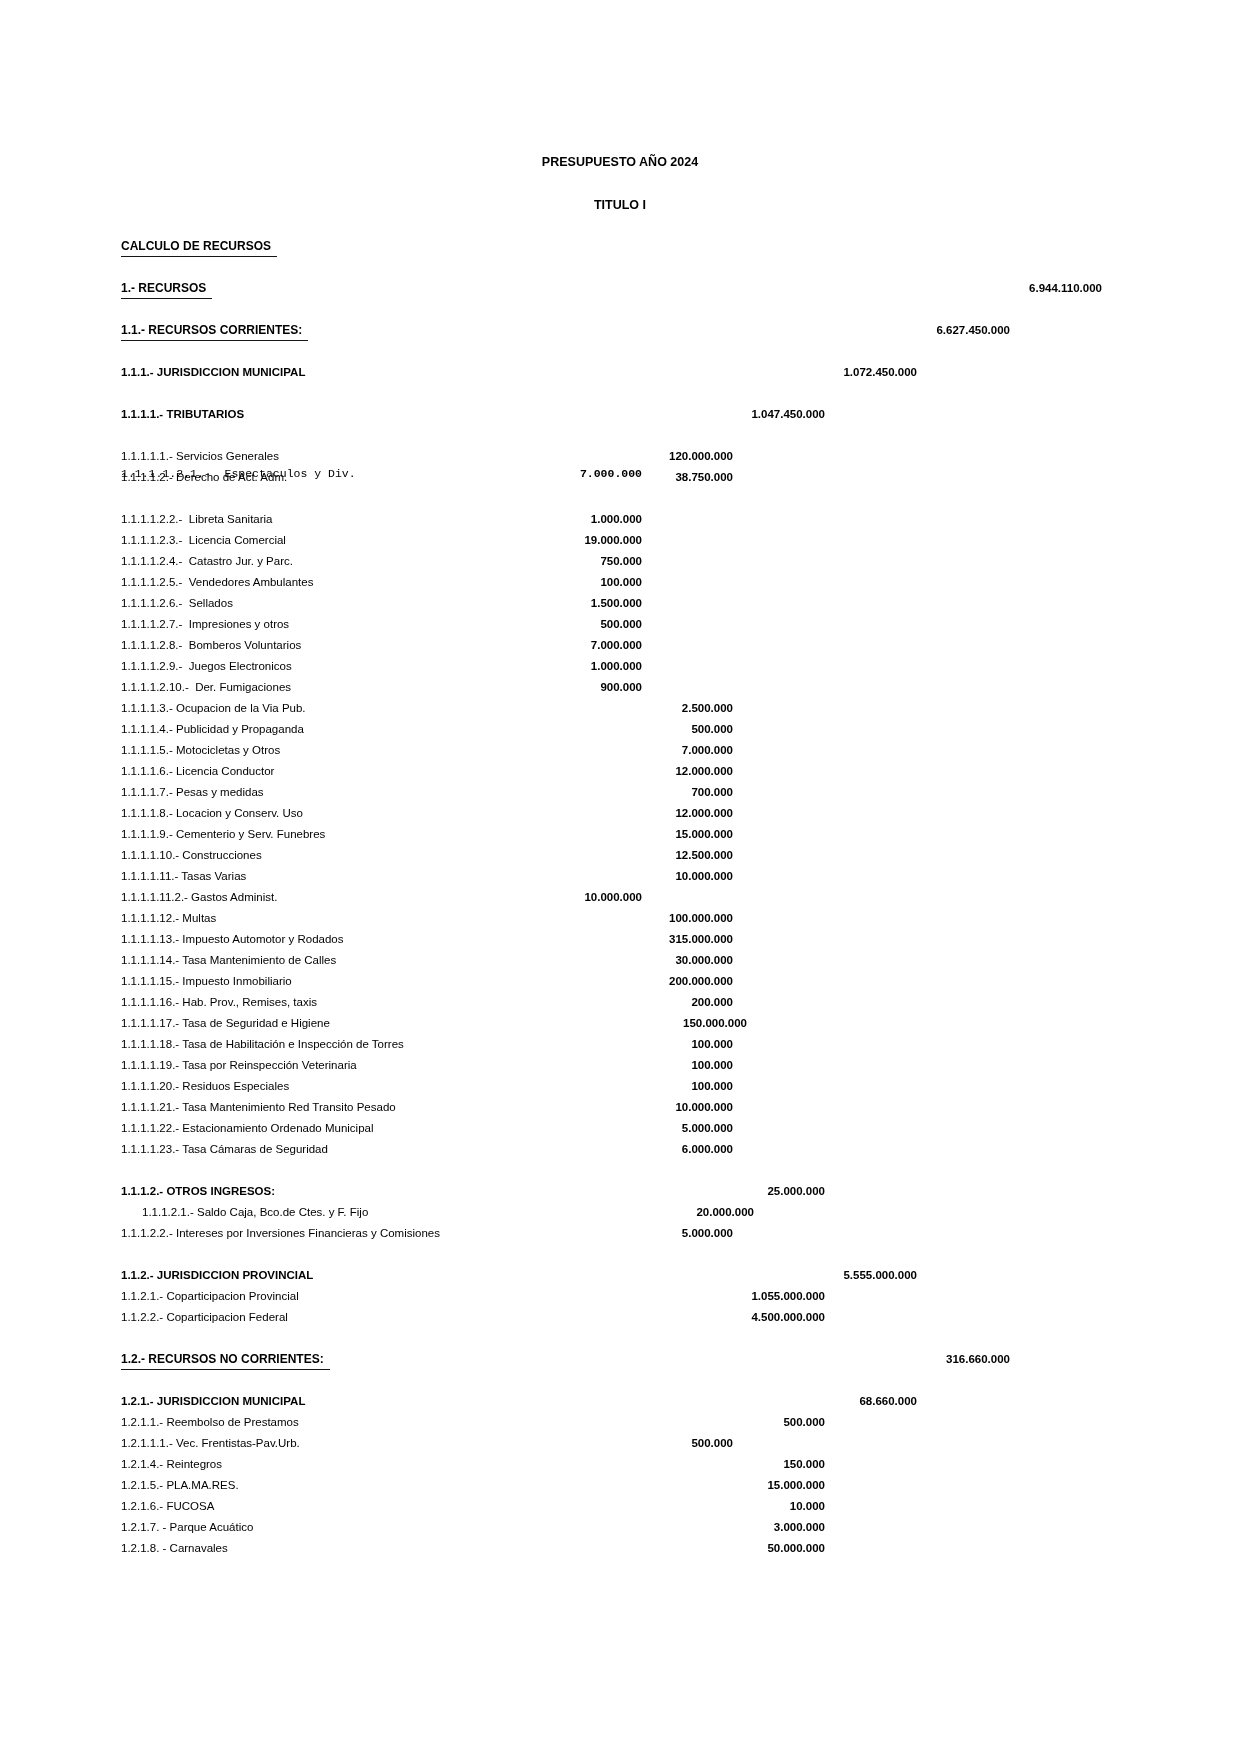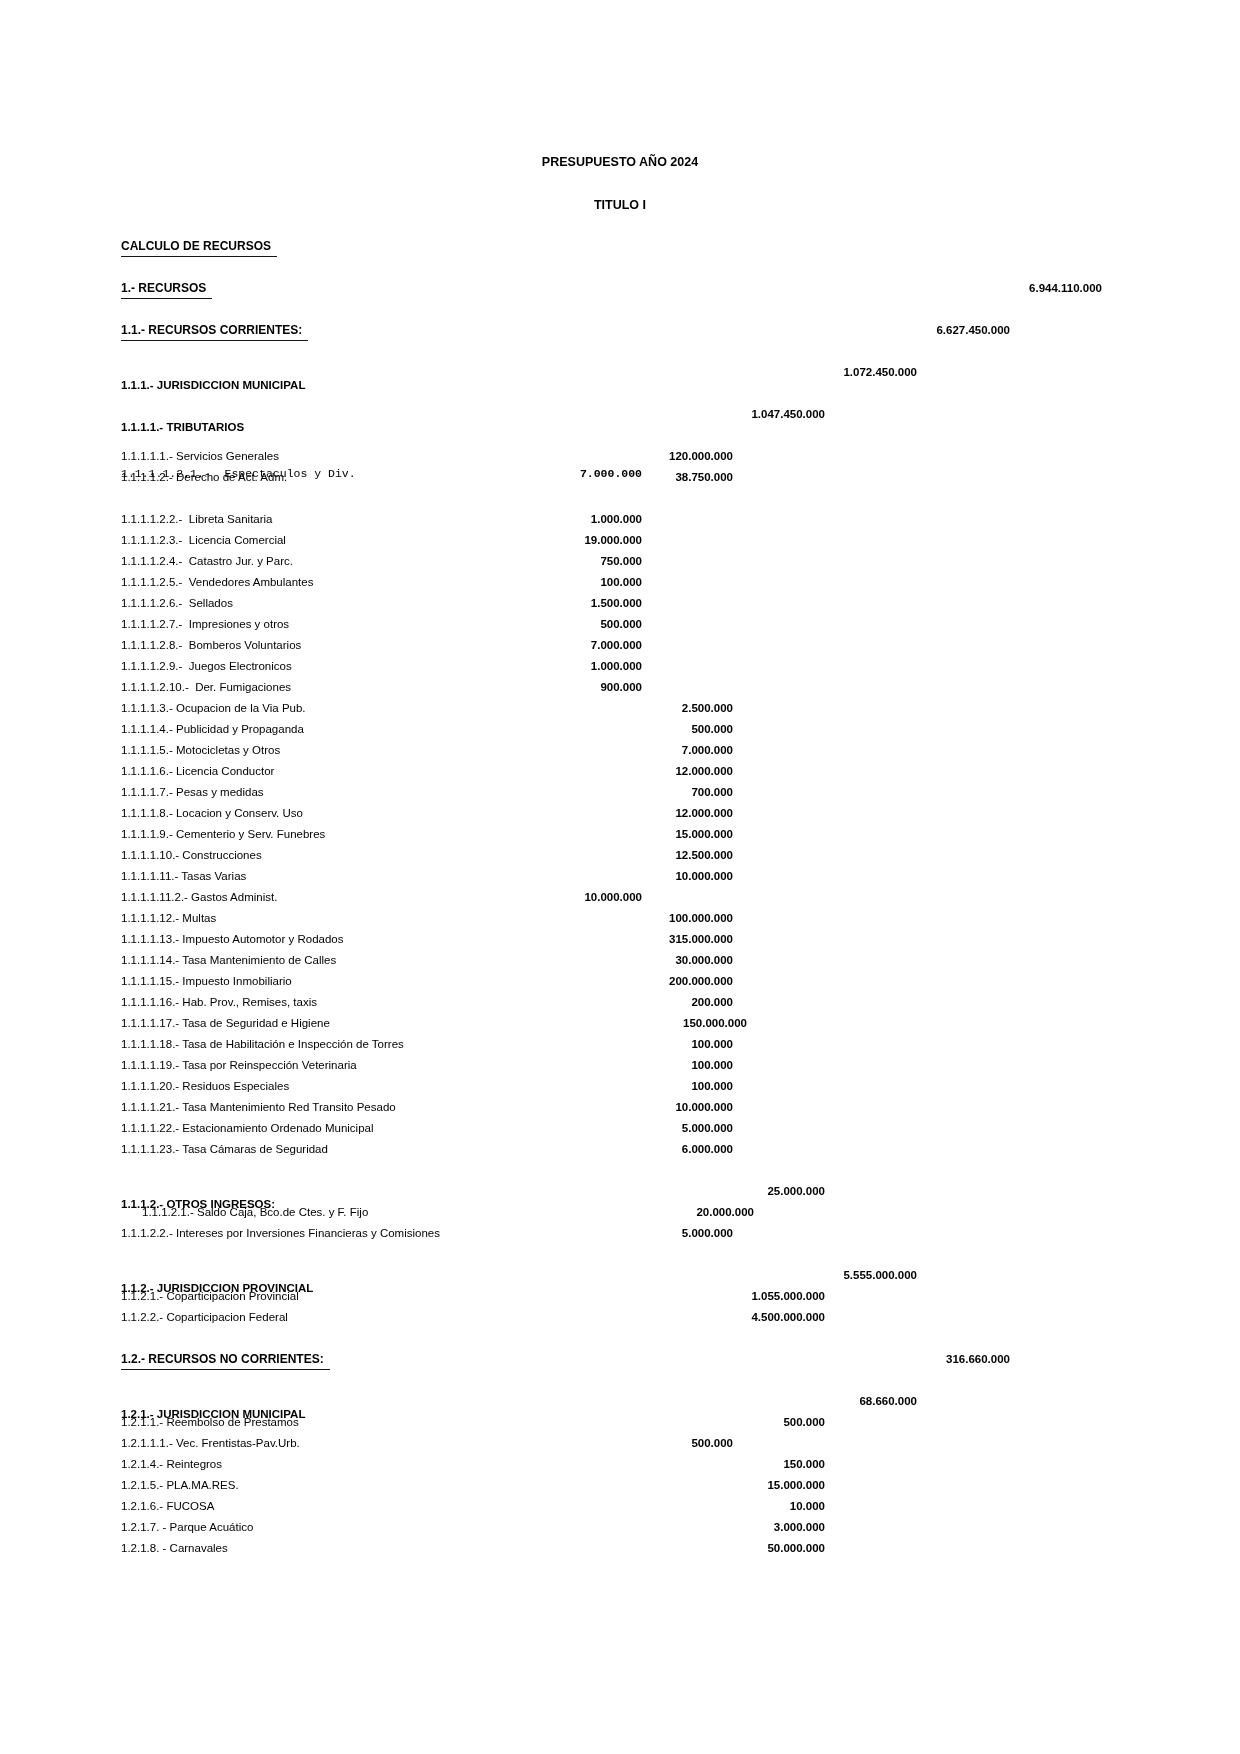--- a/index.html
+++ b/index.html
@@ -20,21 +20,21 @@
     line-height:20px;
   }
   .row{
     position:absolute;left:0;width:1240px;height:20px;line-height:20px;
   }
   .lbl{
     position:absolute;left:121px;top:0;
     white-space:pre;
     font-size:11.5px;
   }
-  .row.group .lbl{ font-weight:700;margin-top:13px; }
+  .row.group .lbl{ font-weight:700; }
   .row.section .lbl{
     font-weight:700;
     font-size:12px;
     padding-right:6px;
     border-bottom:1.5px solid #161616;
   }
   .amt{
     position:absolute;top:0;
     font-weight:700;
     font-size:11.5px;

